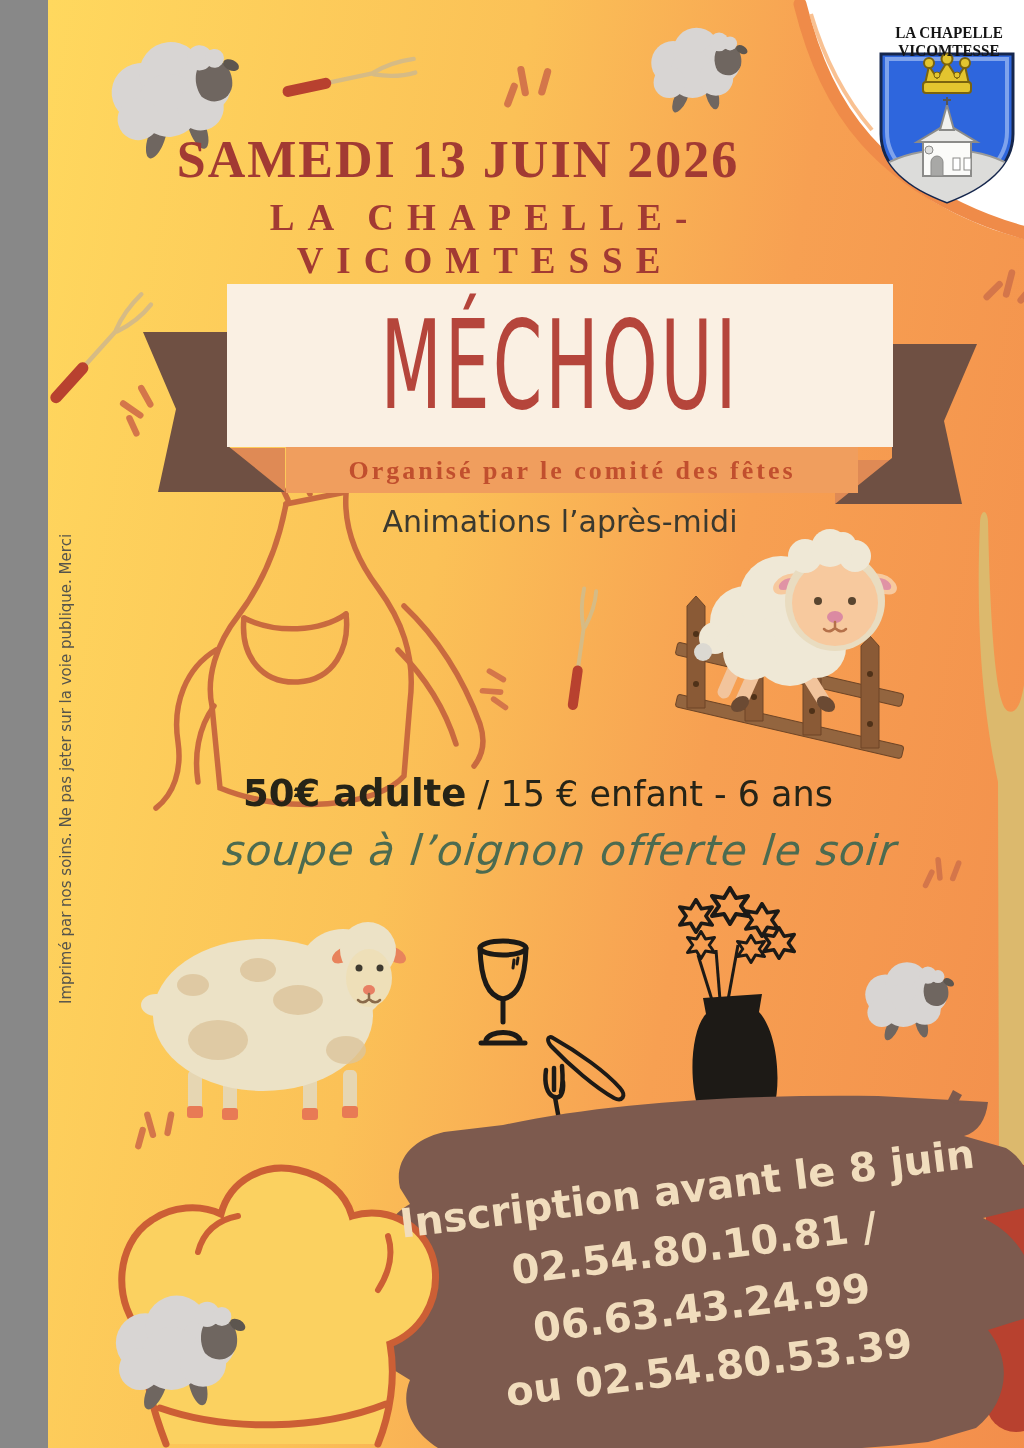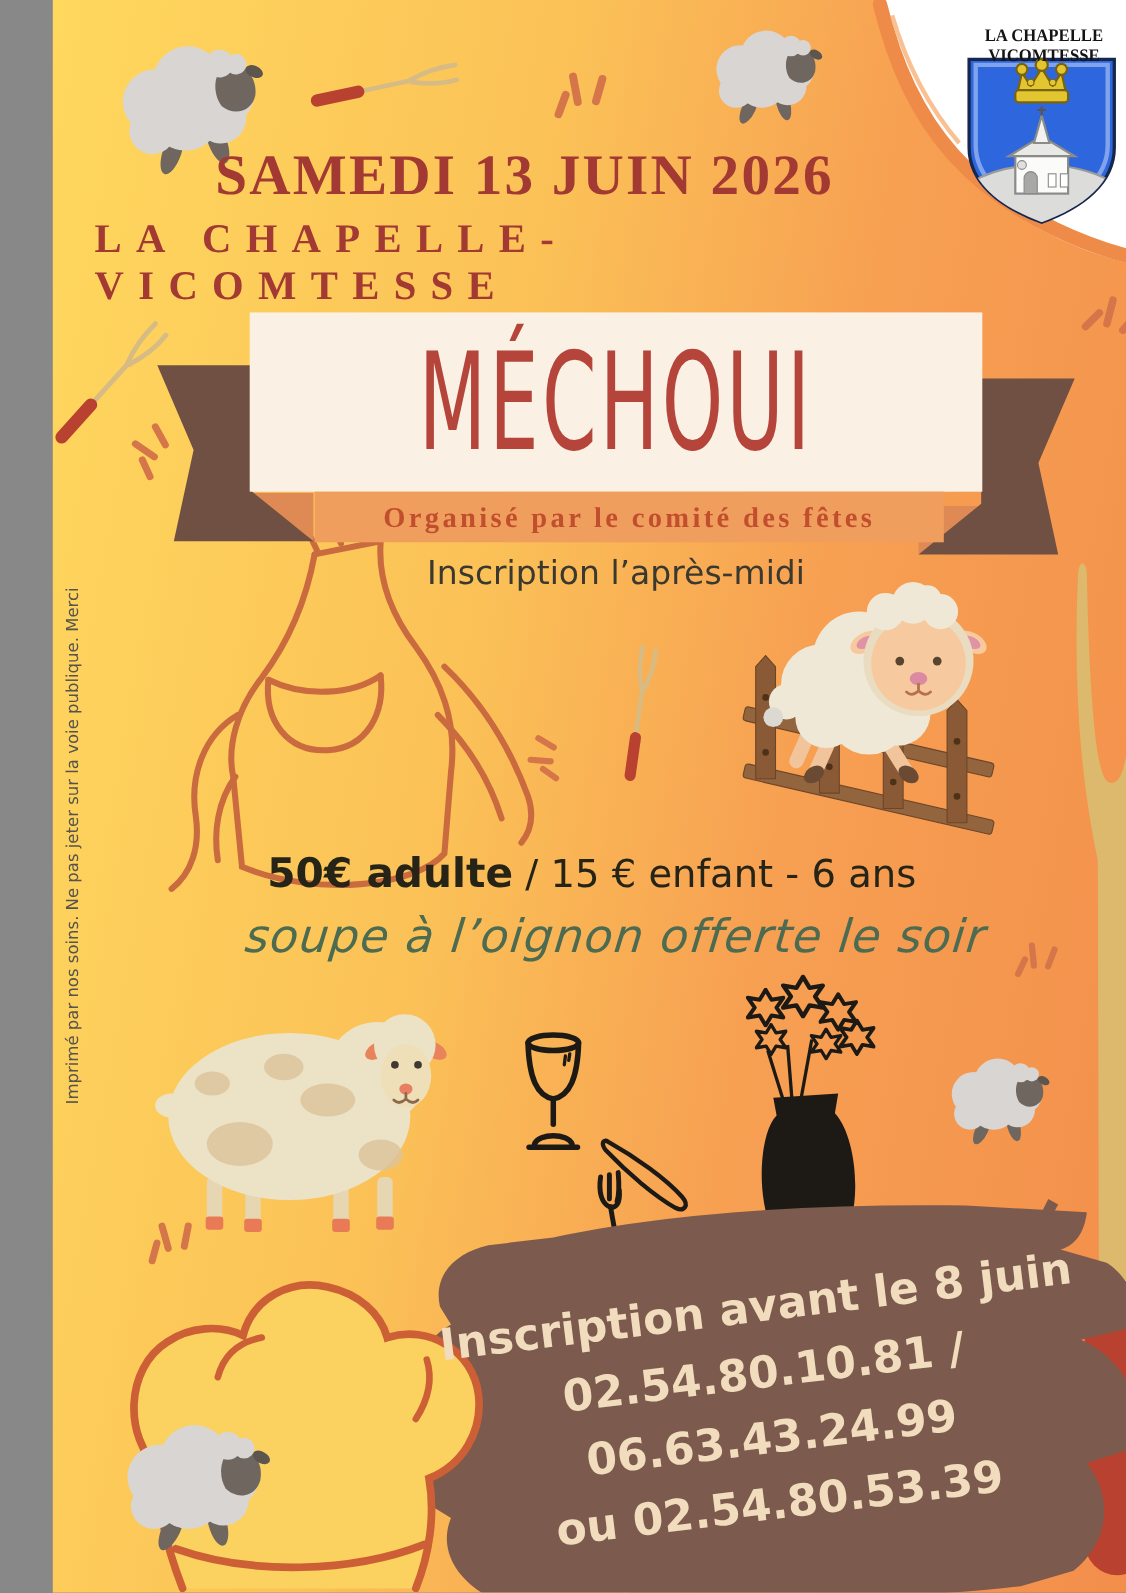--- a/index.html
+++ b/index.html
@@ -7,23 +7,23 @@
     position:relative;width:1024px;height:1448px;overflow:hidden;
     background:linear-gradient(100deg,#ffd85e 0%,#fbc157 38%,#f7a052 62%,#f28c4b 100%);
     font-family:"DejaVu Sans",sans-serif;
     margin-left:48px;
   }
   .deco{position:absolute;left:0;top:0;width:1024px;height:1448px;}
   .txt{position:absolute;margin:0;}
   .crest-label{left:796px;top:24px;width:210px;text-align:center;
     font-family:"Liberation Serif",serif;font-weight:bold;font-size:16px;color:#141414;
     transform:scaleX(.95);transform-origin:center;}
-  .date{left:110px;top:130px;width:600px;text-align:right;
+  .date{left:110px;top:130px;width:600px;text-align:center;
     font-family:"Liberation Serif",serif;font-weight:bold;font-size:52px;letter-spacing:2px;color:#a23a33;}
-  .place{left:38px;top:196px;width:730px;
+  .place{left:72px;top:196px;width:730px;text-align:center;
     font-family:"Liberation Serif",serif;font-weight:bold;font-size:37px;letter-spacing:13px;color:#a23a33;}
   .title{left:212px;top:294px;width:600px;text-align:center;
     font-family:"DejaVu Sans",sans-serif;font-weight:500;font-size:96px;letter-spacing:4px;color:#b5453b;
     transform:scale(.74,1.28);transform-origin:center top;}
   .organise{left:238px;top:456px;width:572px;text-align:center;
     font-family:"Liberation Serif",serif;font-weight:bold;font-size:26px;letter-spacing:3px;color:#c14f2e;}
   .animations{left:212px;top:504px;width:600px;text-align:center;
     font-size:30px;color:#3b392f;}
   .price{left:110px;top:772px;width:760px;text-align:center;font-size:35px;color:#262417;}
   .price .b{font-weight:bold;font-size:37px;}
@@ -318,21 +318,21 @@
       <circle cx="58" cy="25" r="3" fill="#e3c52f" stroke="#7a630e"></circle>
       <circle cx="78" cy="25" r="3" fill="#e3c52f" stroke="#7a630e"></circle>
     </g>
   </svg>
 
   <div class="txt crest-label">LA CHAPELLE VICOMTESSE</div>
   <h1 class="txt date">SAMEDI 13 JUIN 2026</h1>
   <h2 class="txt place">LA CHAPELLE-VICOMTESSE</h2>
   <div class="txt title">MÉCHOUI</div>
   <div class="txt organise">Organisé par le comité des fêtes</div>
-  <div class="txt animations">Inscription l’après-midi</div>
+  <div class="txt animations">Animations l’après-midi</div>
   <div class="txt price">
     <span class="b">50€ adulte</span><span> / 15 € enfant - 6 ans</span>
   </div>
   <div class="txt soup">soupe à l’oignon offerte le soir</div>
   <div class="txt registration">
     <div>Inscription avant le 8 juin</div>
     <div>02.54.80.10.81 /</div>
     <div>06.63.43.24.99</div>
     <div>ou 02.54.80.53.39</div>
   </div>

